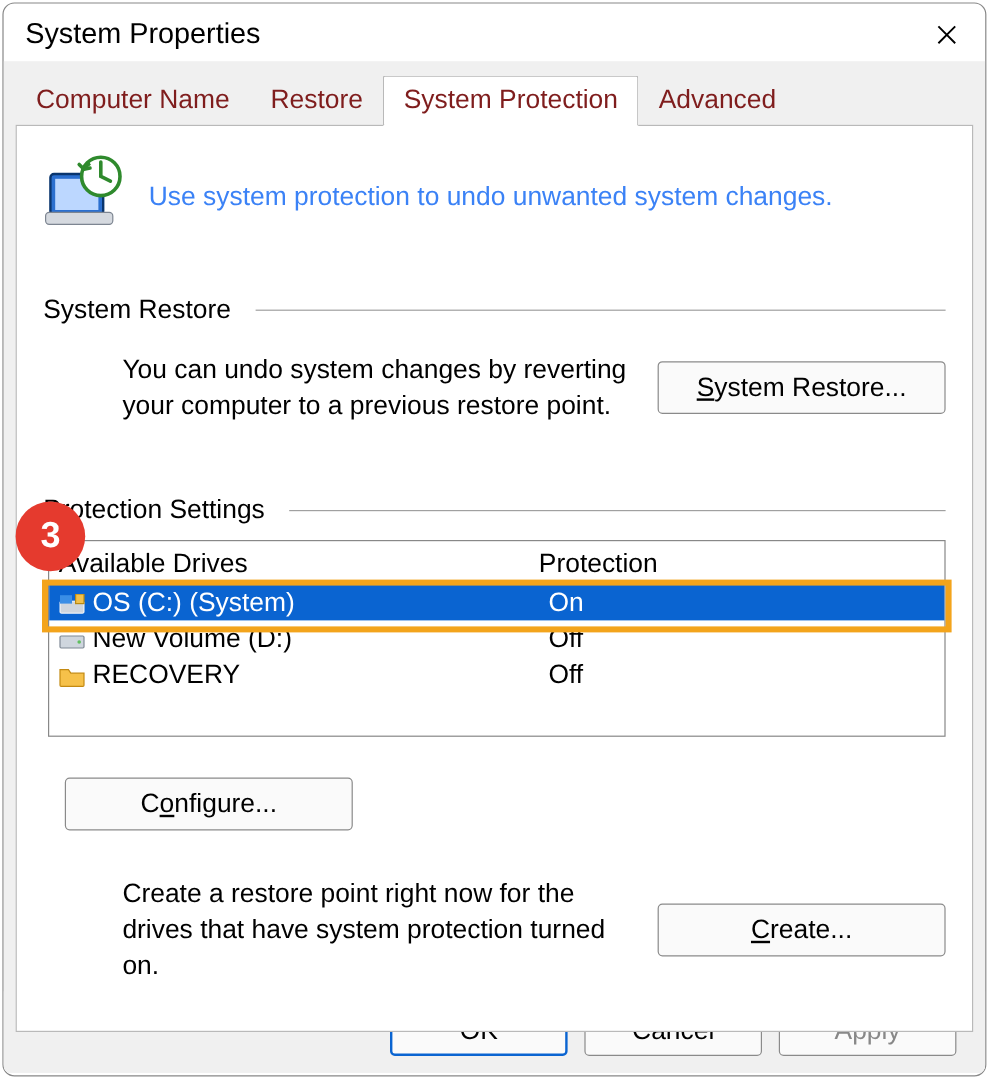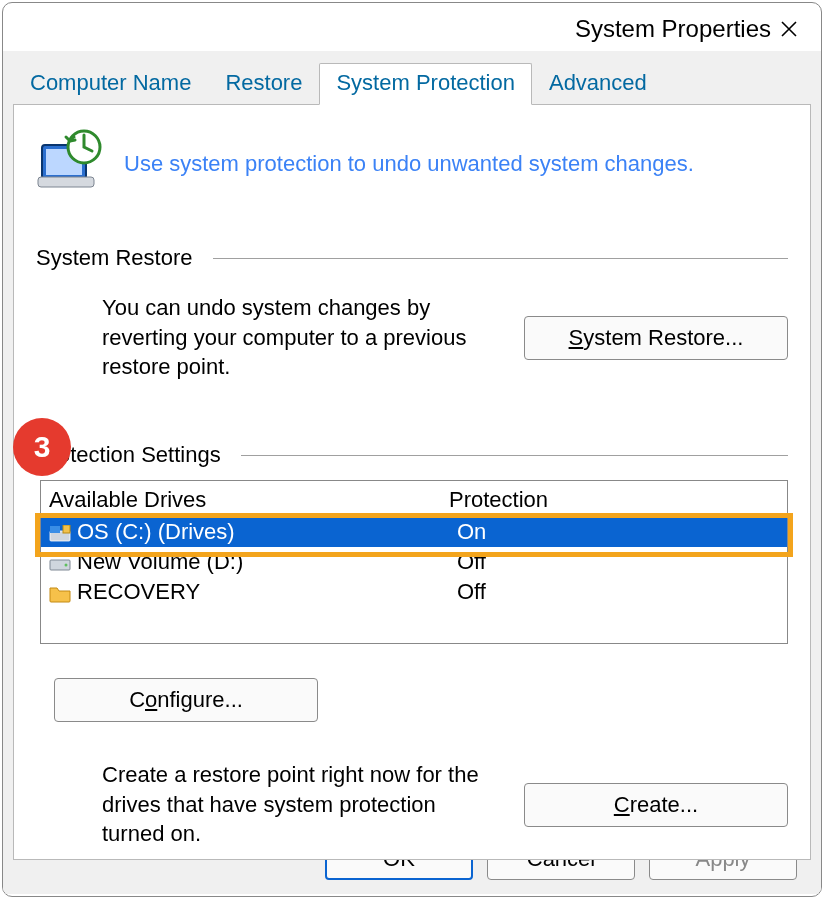--- a/index.html
+++ b/index.html
@@ -16,21 +16,21 @@
       margin: 2px;
       border: 1px solid #888;
       border-radius: 10px;
       background: #fff;
       position: relative;
       overflow: hidden;
     }
     .titlebar {
       display: flex;
       align-items: center;
-      justify-content: flex-end;
+      justify-content: space-between;
       padding: 8px 14px 4px 18px;
       font-size: 24px;
       color: #000;
     }
     .close-x {
       font-size: 22px;
       width: 36px; height: 36px;
       display: flex; align-items: center; justify-content: center;
       cursor: pointer;
     }
@@ -47,21 +47,21 @@
       padding-left: 10px;
       padding-top: 12px;
       gap: 0;
       font-size: 22px;
       position: relative;
       z-index: 2;
     }
     .tab {
       padding: 6px 16px 8px 16px;
       cursor: pointer;
-      color: #0369a1;
+      color: #7f1d1d;
       position: relative;
       border: 1px solid transparent;
     }
     .tab.active {
       background: #fff;
       border: 1px solid #b9b9b9;
       border-bottom: 1px solid #fff;
       border-radius: 2px 2px 0 0;
     }
     .tab-body {
@@ -108,21 +108,21 @@
     }
     .row .desc {
       font-size: 22px;
       color: #000;
       line-height: 1.35;
       flex: 1;
       margin-left: 48px;
     }
     .btn {
       font-size: 22px;
-      width: 264px;
+      width: 240px;
       height: 44px;
       border: 1px solid #8a8a8a;
       background: #fafafa;
       border-radius: 4px;
       cursor: pointer;
     }
     .btn .ul { text-decoration: underline; }
     .drives-box {
       border: 1px solid #888;
       margin: 8px 0 8px 4px;
@@ -255,21 +255,21 @@
         </div>
         <div class="drive-row selected">
           <span class="col-drive">
             <span class="icon-drive">
               <svg viewBox="0 0 22 18">
                   <rect x="1" y="6" width="20" height="10" rx="1" fill="#cfd6de" stroke="#fff" stroke-width="0.8"></rect>
                   <rect x="1" y="1" width="10" height="7" fill="#3a8ee6"></rect>
                   <rect x="14" y="0" width="7" height="8" fill="#f1c14c" stroke="#b88912"></rect>
                 </svg>
             </span>
-            <span>OS (C:) (Drives)</span>
+            <span>OS (C:) (System)</span>
           </span>
           <span class="col-prot">On</span>
         </div>
         <div class="drive-row">
           <span class="col-drive">
             <span class="icon-drive">
               <svg viewBox="0 0 22 18">
                   <rect x="1" y="5" width="20" height="10" rx="1" fill="#cfd6de" stroke="#7e8894"></rect>
                   <circle cx="17" cy="10" r="1.5" fill="#5fbf5f"></circle>
                 </svg>

